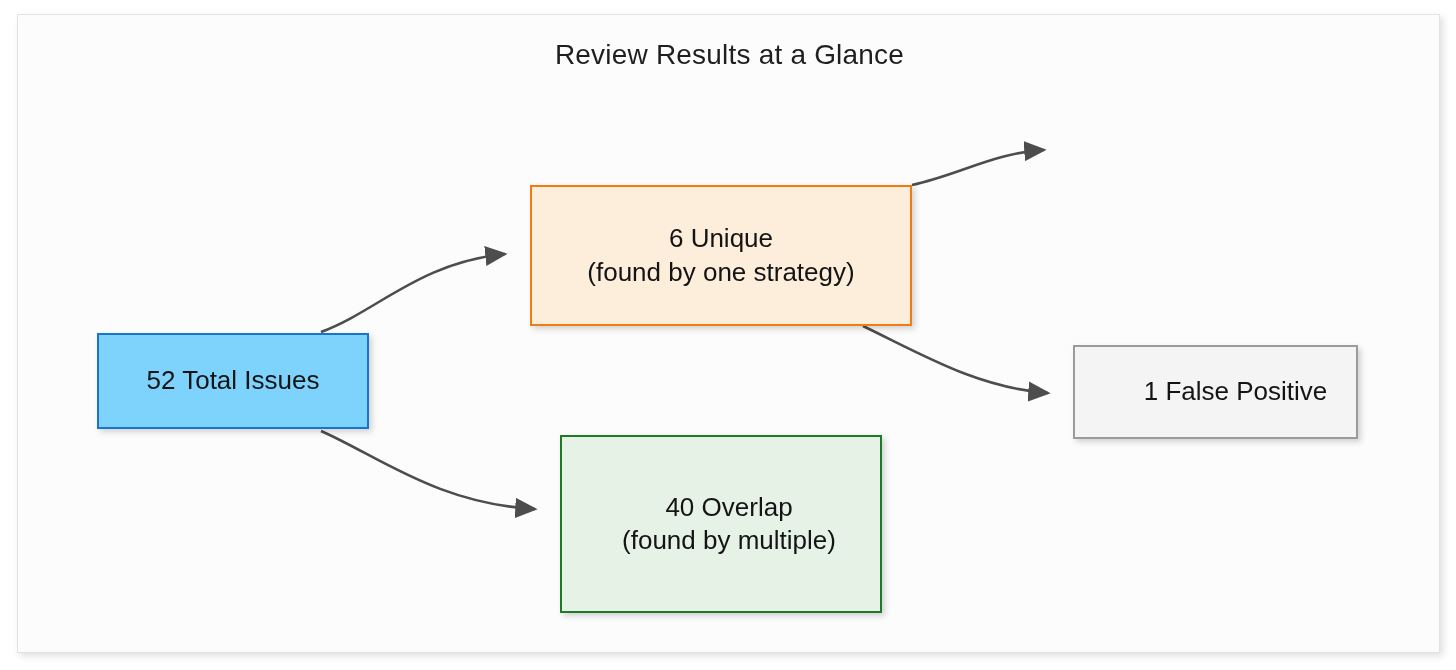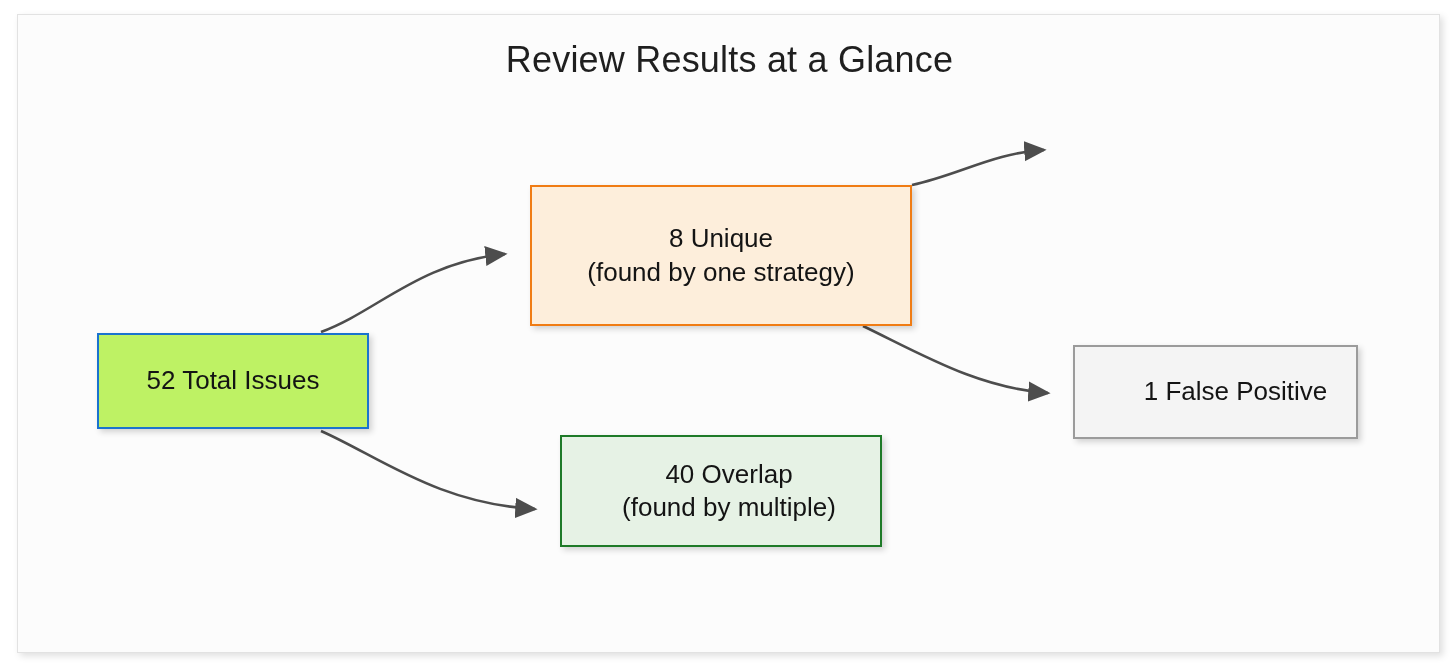--- a/index.html
+++ b/index.html
@@ -30,21 +30,21 @@
     border: 1px solid #e2e2e2;
     box-sizing: border-box;
     box-shadow: 3px 3px 7px rgba(0,0,0,0.13);
   }
   #diagram-title {
     position: absolute;
     left: 0;
     top: 24px;
     width: 1423px;
     text-align: center;
-    font-size: 36px;
+    font-size: 28px;
     color: #1f1f1f;
     letter-spacing: 0.2px;
     white-space: nowrap;
   }
   #edges {
     position: absolute;
     left: 0;
     top: 0;
     width: 1423px;
     height: 639px;
@@ -60,24 +60,24 @@
     text-align: center;
     color: #141414;
     font-size: 26px;
     line-height: 1.28;
     box-shadow: 3px 3px 6px rgba(0,0,0,0.17);
   }
   .node .line2 { display: block; text-align: center; }
 
   
   #node-total      { left: 79px;   top: 318px; width: 272px; height: 96px;
-                     background: #bef264; border: 2px solid #1a73cf; }
+                     background: #7dd3fc; border: 2px solid #1a73cf; }
   #node-unique     { left: 512px;  top: 170px; width: 382px; height: 141px;
                      background: #fdeedb; border: 2px solid #f07c14; }
-  #node-overlap    { left: 542px;  top: 420px; width: 322px; height: 112px;
+  #node-overlap    { left: 542px;  top: 420px; width: 322px; height: 178px;
                      background: #e6f2e5; border: 2px solid #1e7a28; padding-left: 16px; }
   #node-blocking   { left: 1051px; top: 86px;  width: 293px; height: 103px;
                      background: #fce6e6; border: 2px solid #d71d1d; }
   #node-falsepos   { left: 1055px; top: 330px; width: 285px; height: 94px;
                      background: #f4f4f4; border: 2px solid #9b9b9b; padding-left: 40px; }
 </style>
 </head>
 <body>
 
 <div id="stage">
@@ -100,21 +100,21 @@
       <path d="M 894,170 C 941,160 975,138 1026,135" fill="none" stroke="#4d4d4d" stroke-width="2.6" marker-end="url(#arrowhead)"></path>
 
       <path d="M 845,311 C 905,340 960,373 1030,378" fill="none" stroke="#4d4d4d" stroke-width="2.6" marker-end="url(#arrowhead)"></path>
     </svg>
 
     <div class="node" id="node-total">
       <span>52 Total Issues</span>
     </div>
 
     <div class="node" id="node-unique">
-      <span>8 Unique</span>
+      <span>6 Unique</span>
       <span class="line2">(found by one strategy)</span>
     </div>
 
     <div class="node" id="node-overlap">
       <span>40 Overlap</span>
       <span class="line2">(found by multiple)</span>
     </div>
 
 
     <div class="node" id="node-falsepos">

